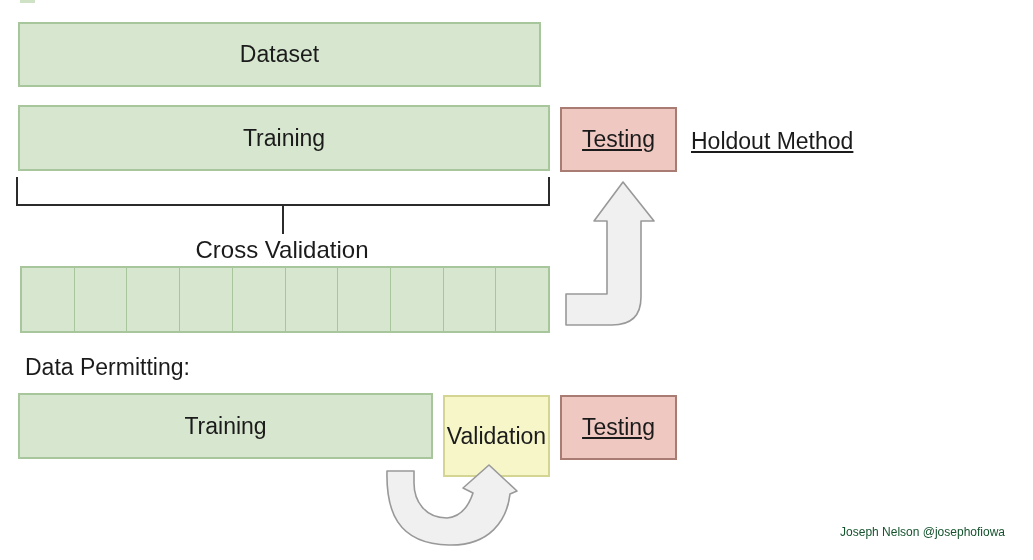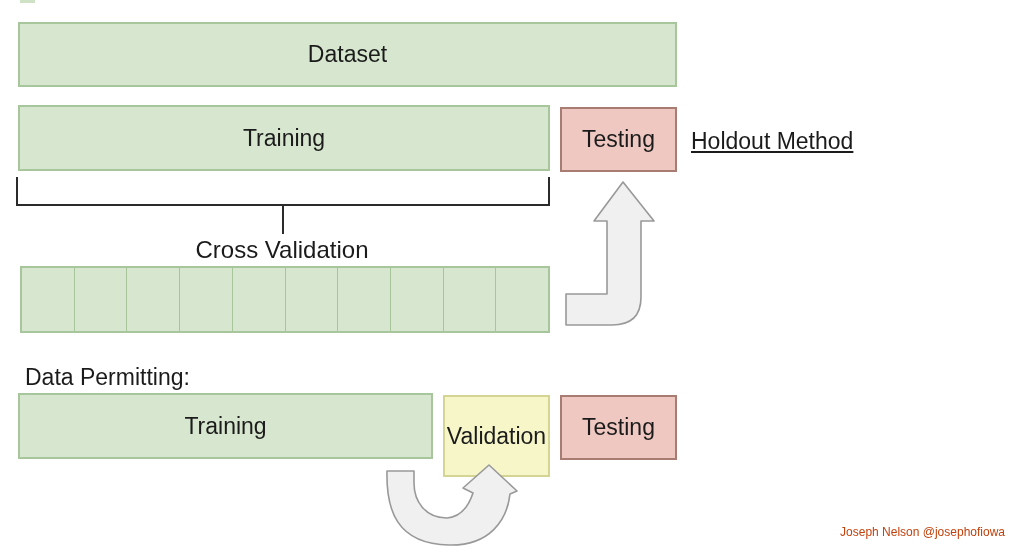--- a/index.html
+++ b/index.html
@@ -6,51 +6,51 @@
   #stage{
     position:relative;width:1033px;height:560px;background:#ffffff;
     font-family:"Liberation Sans",sans-serif;color:var(--text,#1b1b1b);
     overflow:hidden;
   }
   .box{
     position:absolute;display:flex;align-items:center;justify-content:center;
     font-size:23px;line-height:1;box-sizing:border-box;
   }
   .green{background:var(--box-green-fill);border:2px solid var(--box-green-border);}
-  .red{background:var(--box-red-fill);border:2px solid var(--box-red-border);}
+  .red{background:var(--box-red-fill);border:2px solid var(--box-red-border);text-decoration:underline;}
   .yellow{background:var(--box-yellow-fill);border:2px solid var(--box-yellow-border);}
 
-  #dataset-box{left:18px;top:22px;width:659px;height:65px;}
+  #dataset-box{left:18px;top:22px;width:523px;height:65px;}
   #training-box-holdout{left:18px;top:105px;width:532px;height:66px;}
   #testing-box-holdout{left:560px;top:107px;width:117px;height:65px;}
   #holdout-caption{position:absolute;left:691px;top:90px;height:65px;display:flex;align-items:flex-end;font-size:23px;text-decoration:underline;}
 
   #bracket{position:absolute;left:16px;top:177px;width:534px;height:29px;box-sizing:border-box;
     border-left:2.5px solid var(--bracket);border-right:2.5px solid var(--bracket);border-bottom:2.5px solid var(--bracket);}
   #bracket-tick{position:absolute;left:282px;top:205px;height:29px;width:0;border-left:2.5px solid var(--bracket);}
   #cross-validation-label{position:absolute;left:160px;top:236px;width:244px;text-align:center;font-size:24px;}
 
   #cross-validation-folds{
     position:absolute;left:20px;top:266px;width:530px;height:67px;box-sizing:border-box;
     border:2px solid var(--box-green-border);background:var(--box-green-fill);
     display:flex;flex-direction:row;
   }
   .fold{flex:1 1 0;border-right:1.5px solid var(--box-green-border);}
   .fold:last-child{border-right:none;}
 
-  #data-permitting-heading{position:absolute;left:25px;top:364px;font-size:23px;}
+  #data-permitting-heading{position:absolute;left:25px;top:354px;font-size:23px;}
   #training-box-split{left:18px;top:393px;width:415px;height:66px;}
   #validation-box-split{left:443px;top:395px;width:107px;height:82px;}
   #testing-box-split{left:560px;top:395px;width:117px;height:65px;}
   #split-caption{position:absolute;left:691px;top:395px;height:65px;display:flex;align-items:center;font-size:23px;}
 
   #arrow-layer{position:absolute;left:0;top:0;width:1033px;height:560px;pointer-events:none;}
   #arrow-layer path{fill:var(--arrow-fill);stroke:var(--arrow-stroke);stroke-width:1.6;stroke-linejoin:round;}
 
-  #credit{position:absolute;right:28px;top:525px;font-size:12px;color:#c2410c;}
+  #credit{position:absolute;right:28px;top:525px;font-size:12px;color:#14532d;}
   #speck{position:absolute;left:20px;top:0;width:15px;height:3px;background:#cfe2c5;}
 </style>
 </head>
 <body>
 
 <div id="stage">
 
   <div id="speck"></div>
 
   <div class="box green" id="dataset-box">

